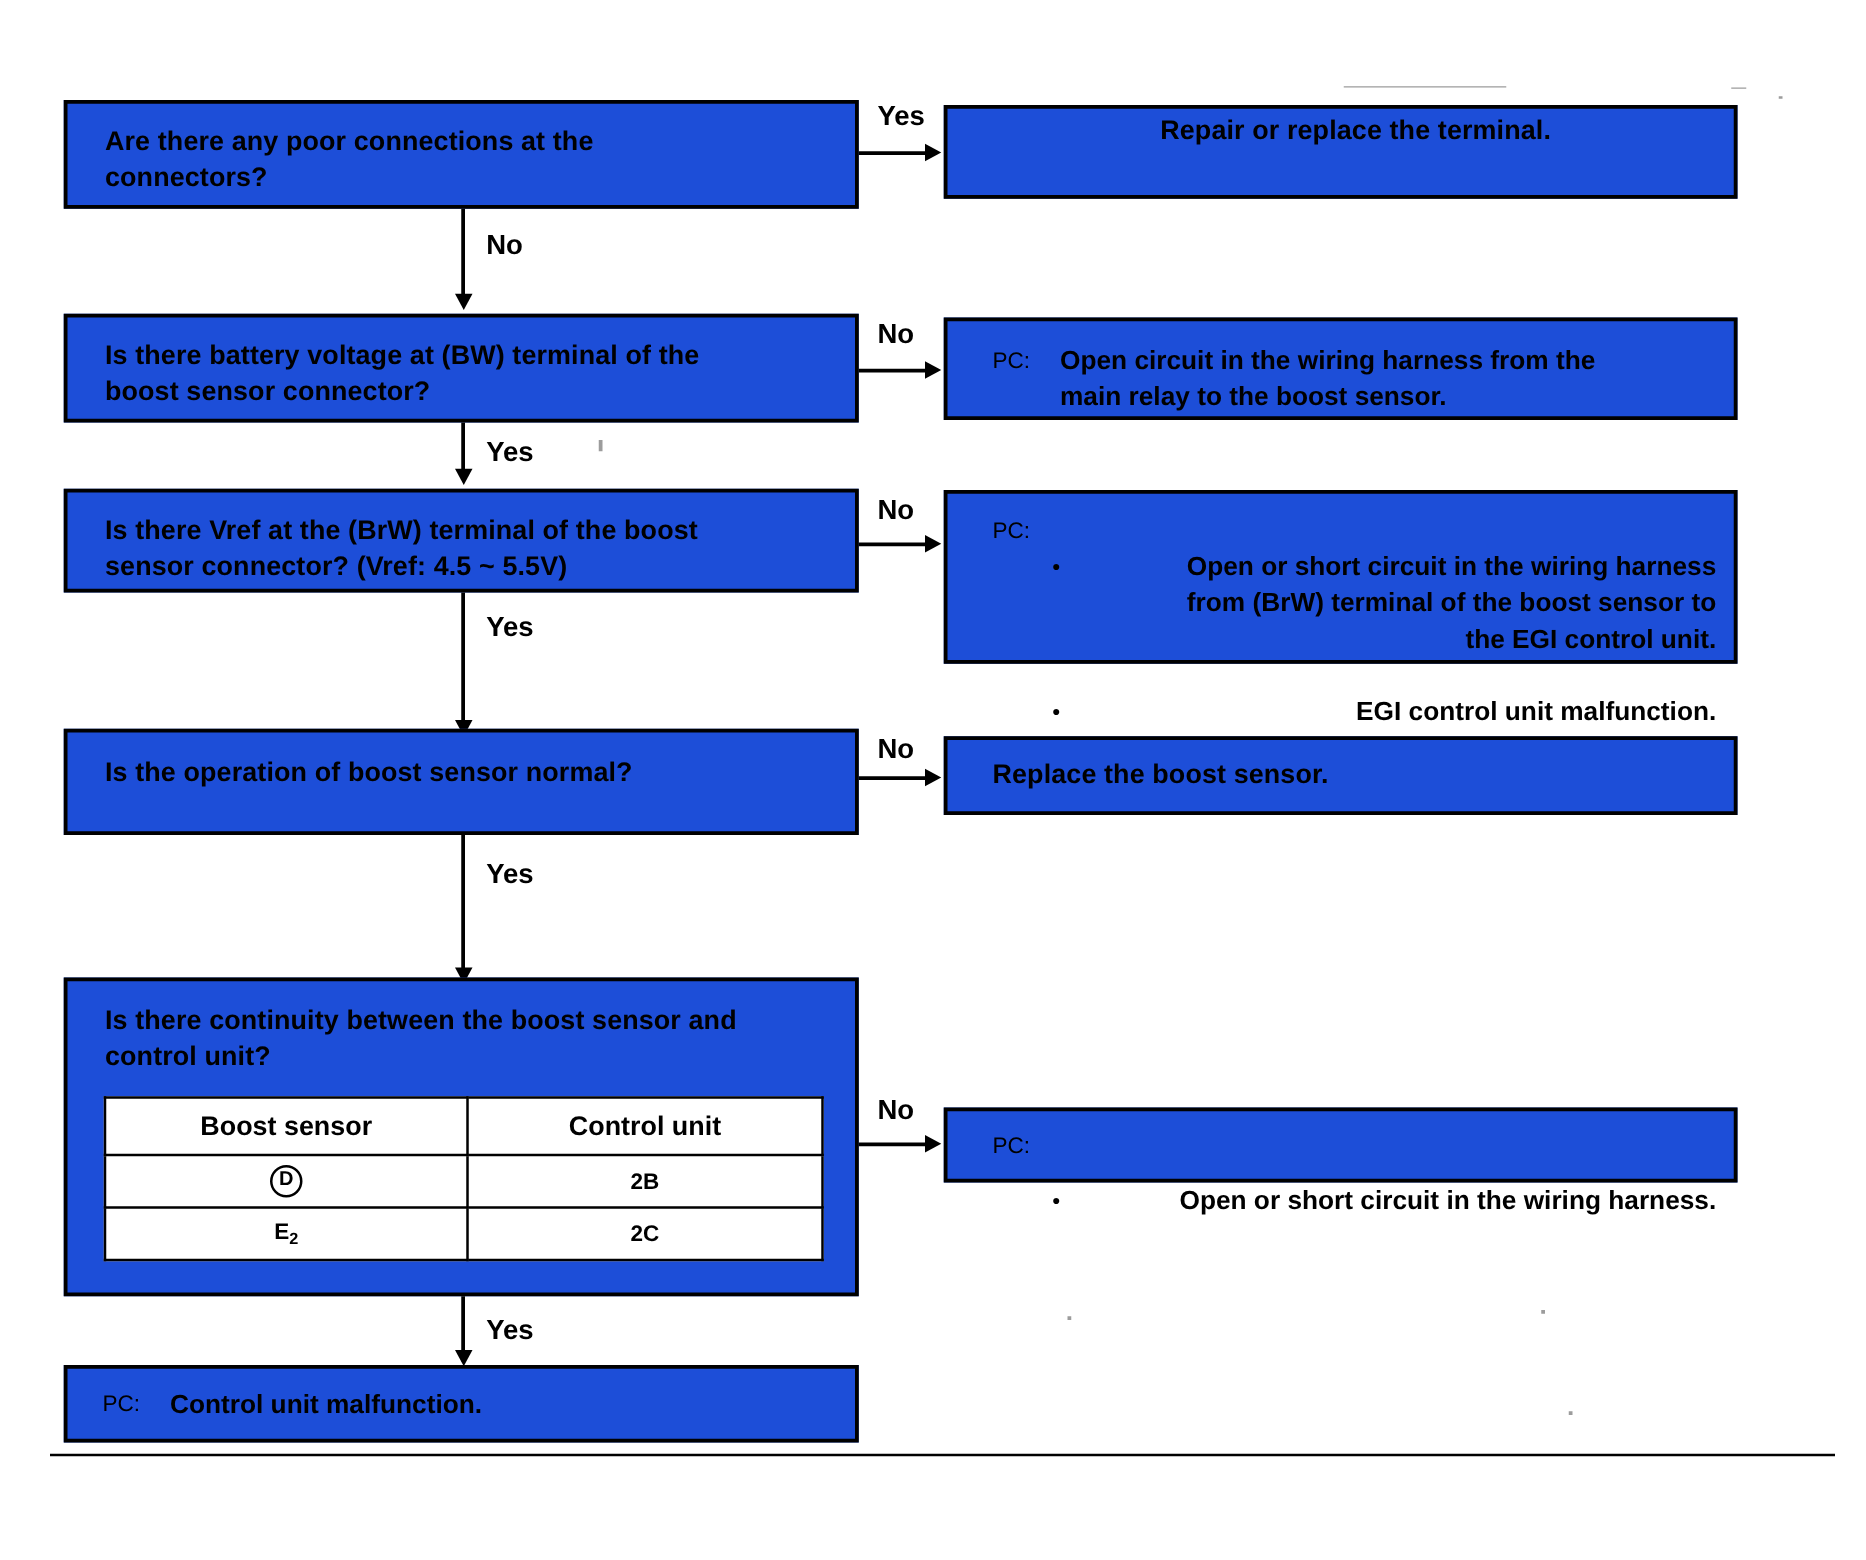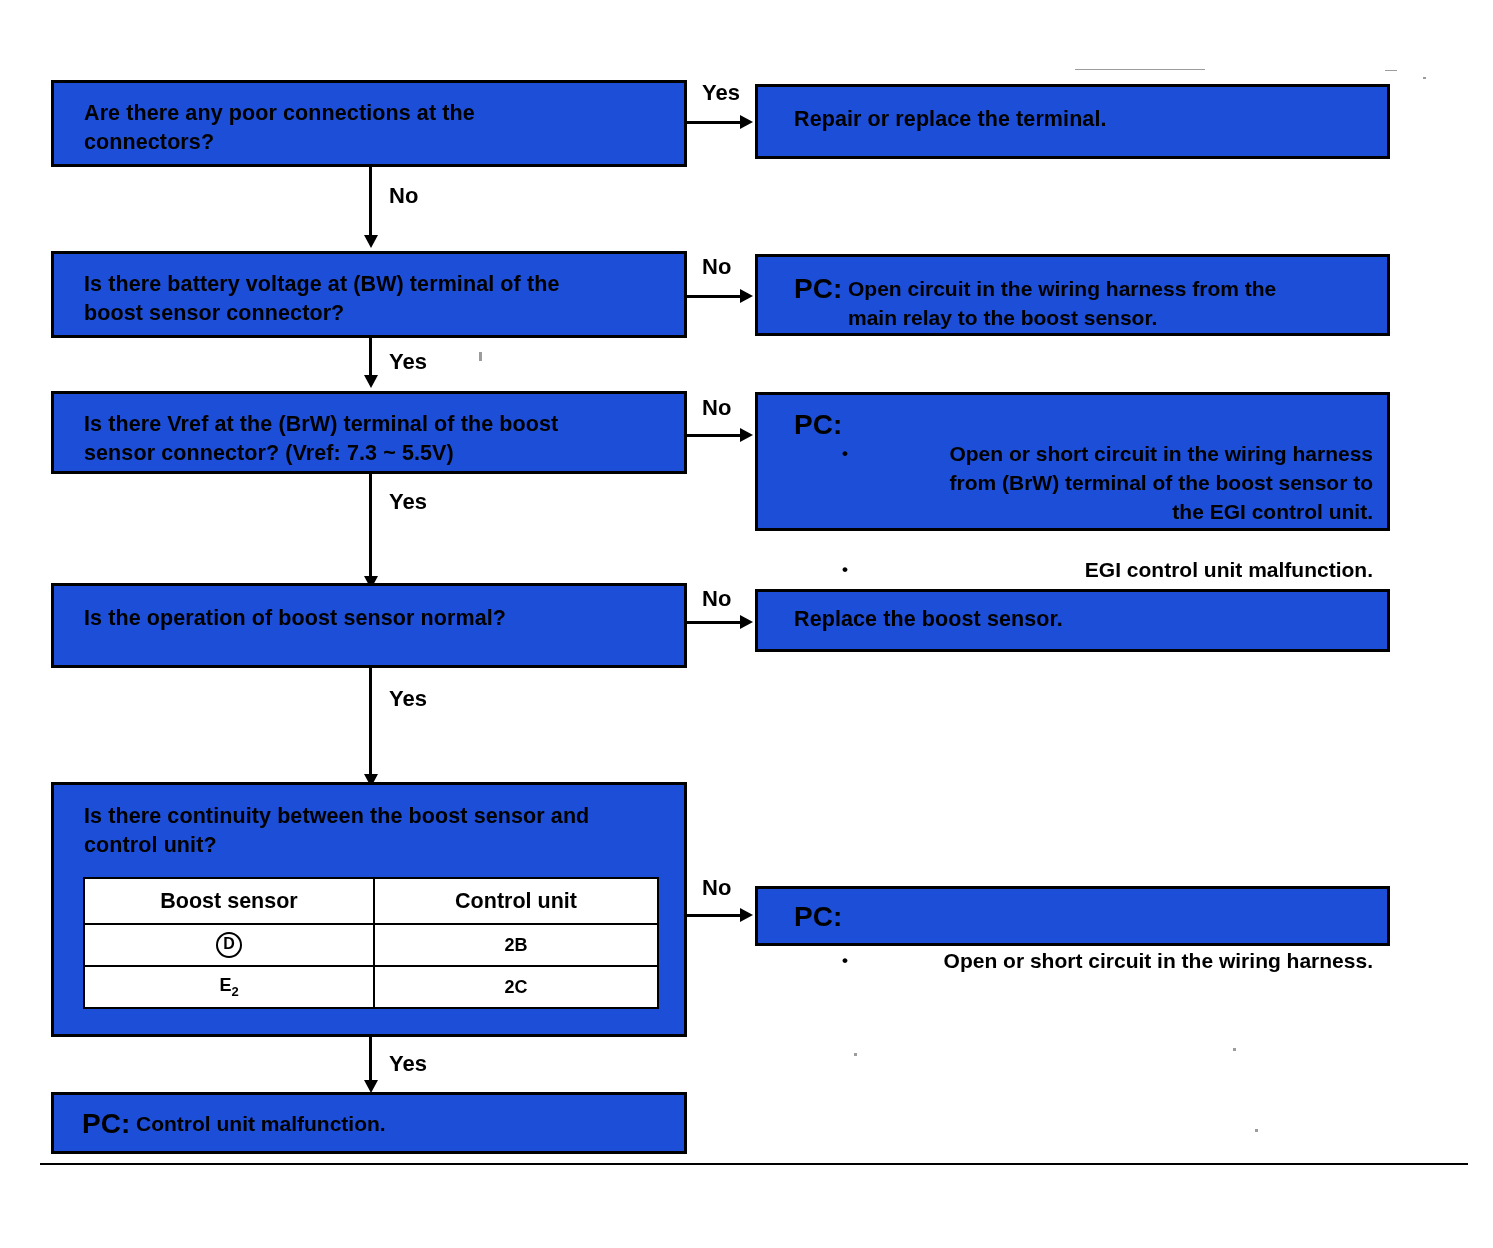--- a/index.html
+++ b/index.html
@@ -37,23 +37,23 @@
     letter-spacing: 0.1px;
     white-space: pre-line;
   }
   .box.q .txt { top: 16px; }
 
   
   .pcbox .pclabel {
     position: absolute;
     left: 30px;
     top: 14px;
-    font-size: 28px;
+    font-size: 18px;
     line-height: 29px;
-    font-weight: 700;
+    font-weight: 400;
     text-align: right;
   }
   .pcbox .pcbody {
     position: absolute;
     left: 84px;
     top: 14px;
     right: 14px;
     font-size: 21px;
     line-height: 29px;
     font-weight: 600;
@@ -172,21 +172,21 @@
   <div class="box q" style="left:51px; top:80px; width:636px; height:87px;">
     <div class="txt">Are there any poor connections at the
 connectors?</div>
   </div>
 
   <div class="hline" style="left:687px; top:121px; width:55px;"></div>
   <div class="arrow-right" style="left:740px; top:115px;"></div>
   <div class="edge-label" style="left:702px; top:82px;">Yes</div>
 
   <div class="box" style="left:755px; top:84px; width:635px; height:75px;">
-    <div class="txt" style="top:18px; left:36px;">Repair or replace the terminal.</div>
+    <div class="txt" style="top:3px; left:36px;text-align:center;">Repair or replace the terminal.</div>
   </div>
 
   <div class="vline" style="left:369px; top:167px; height:70px;"></div>
   <div class="arrow-down" style="left:364px; top:235px;"></div>
   <div class="edge-label" style="left:389px; top:185px;">No</div>
 
   <div class="box q" style="left:51px; top:251px; width:636px; height:87px;">
     <div class="txt">Is there battery voltage at (BW) terminal of the
 boost sensor connector?</div>
   </div>
@@ -201,21 +201,21 @@
 main relay to the boost sensor.</div>
   </div>
 
   <div class="vline" style="left:369px; top:338px; height:39px;"></div>
   <div class="arrow-down" style="left:364px; top:375px;"></div>
   <div class="edge-label" style="left:389px; top:351px;">Yes</div>
   <div class="artifact" style="left:479px; top:352px; width:3px; height:9px;"></div>
 
   <div class="box q" style="left:51px; top:391px; width:636px; height:83px;">
     <div class="txt">Is there Vref at the (BrW) terminal of the boost
-sensor connector? (Vref: 7.3 ~ 5.5V)</div>
+sensor connector? (Vref: 4.5 ~ 5.5V)</div>
   </div>
 
   <div class="hline" style="left:687px; top:434px; width:55px;"></div>
   <div class="arrow-right" style="left:740px; top:428px;"></div>
   <div class="edge-label" style="left:702px; top:397px;">No</div>
 
   <div class="box pcbox" style="left:755px; top:392px; width:635px; height:139px;">
     <div class="pclabel" style="left:36px; top:15px;">PC:</div>
     <div class="pcbody bulleted" style="left:84px; top:15px;">
       <div class="bullet-line">Open or short circuit in the wiring harness

